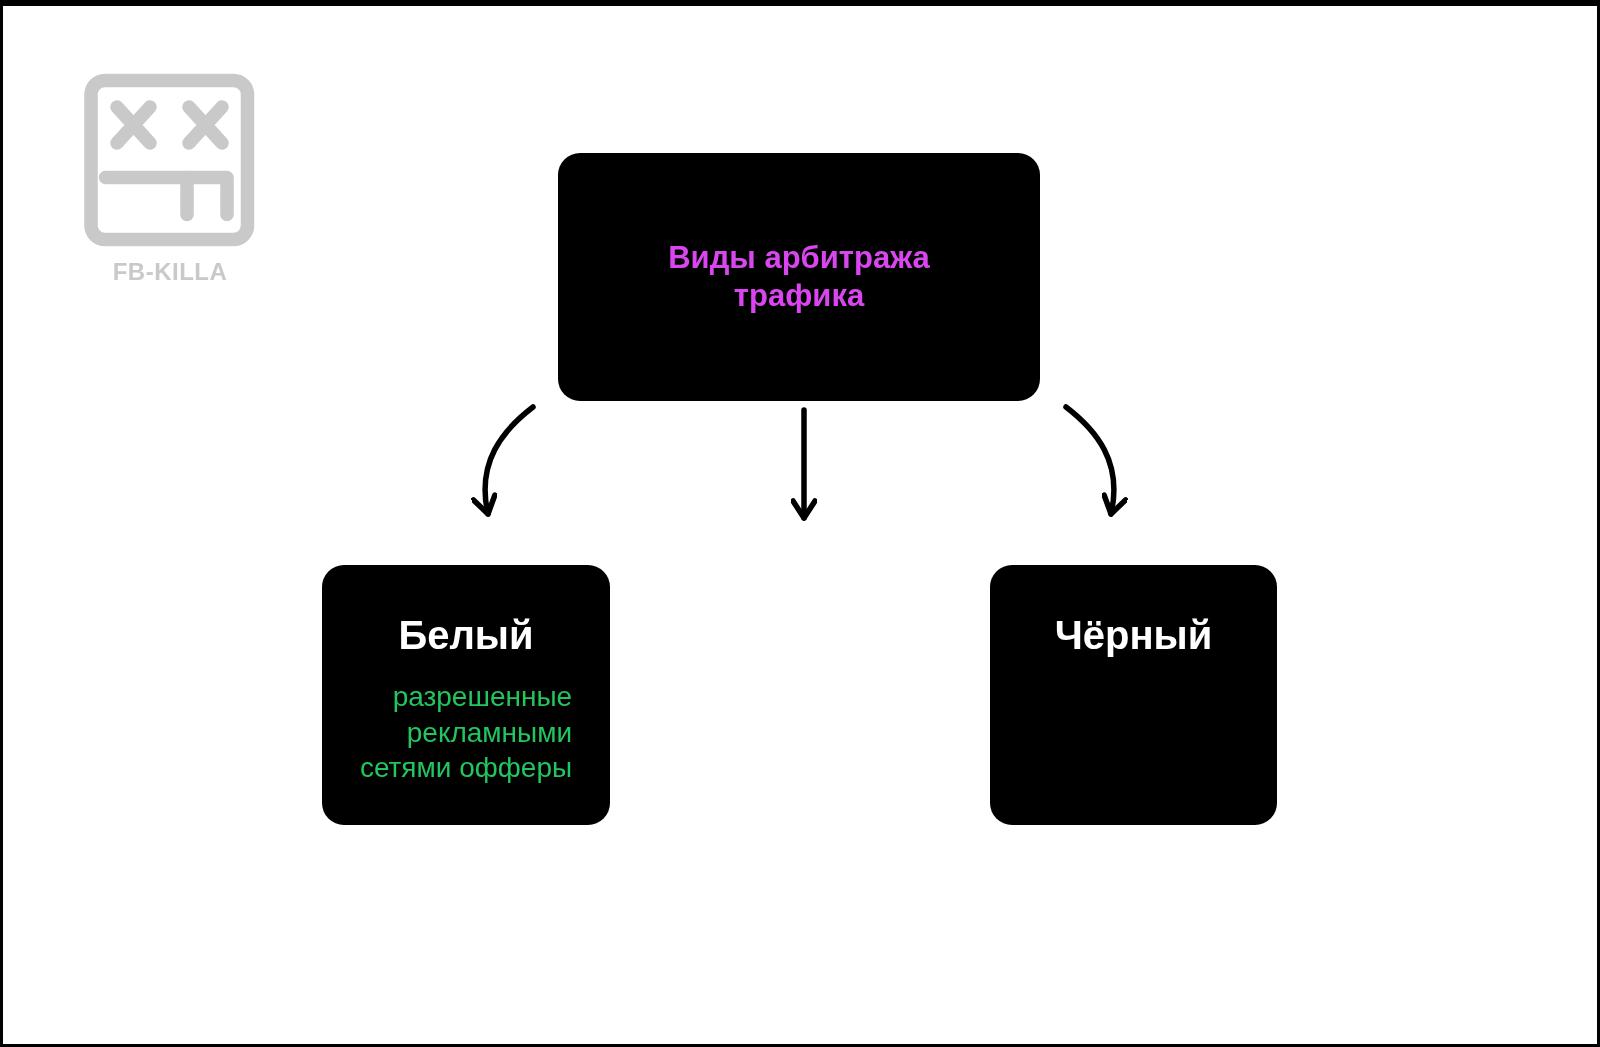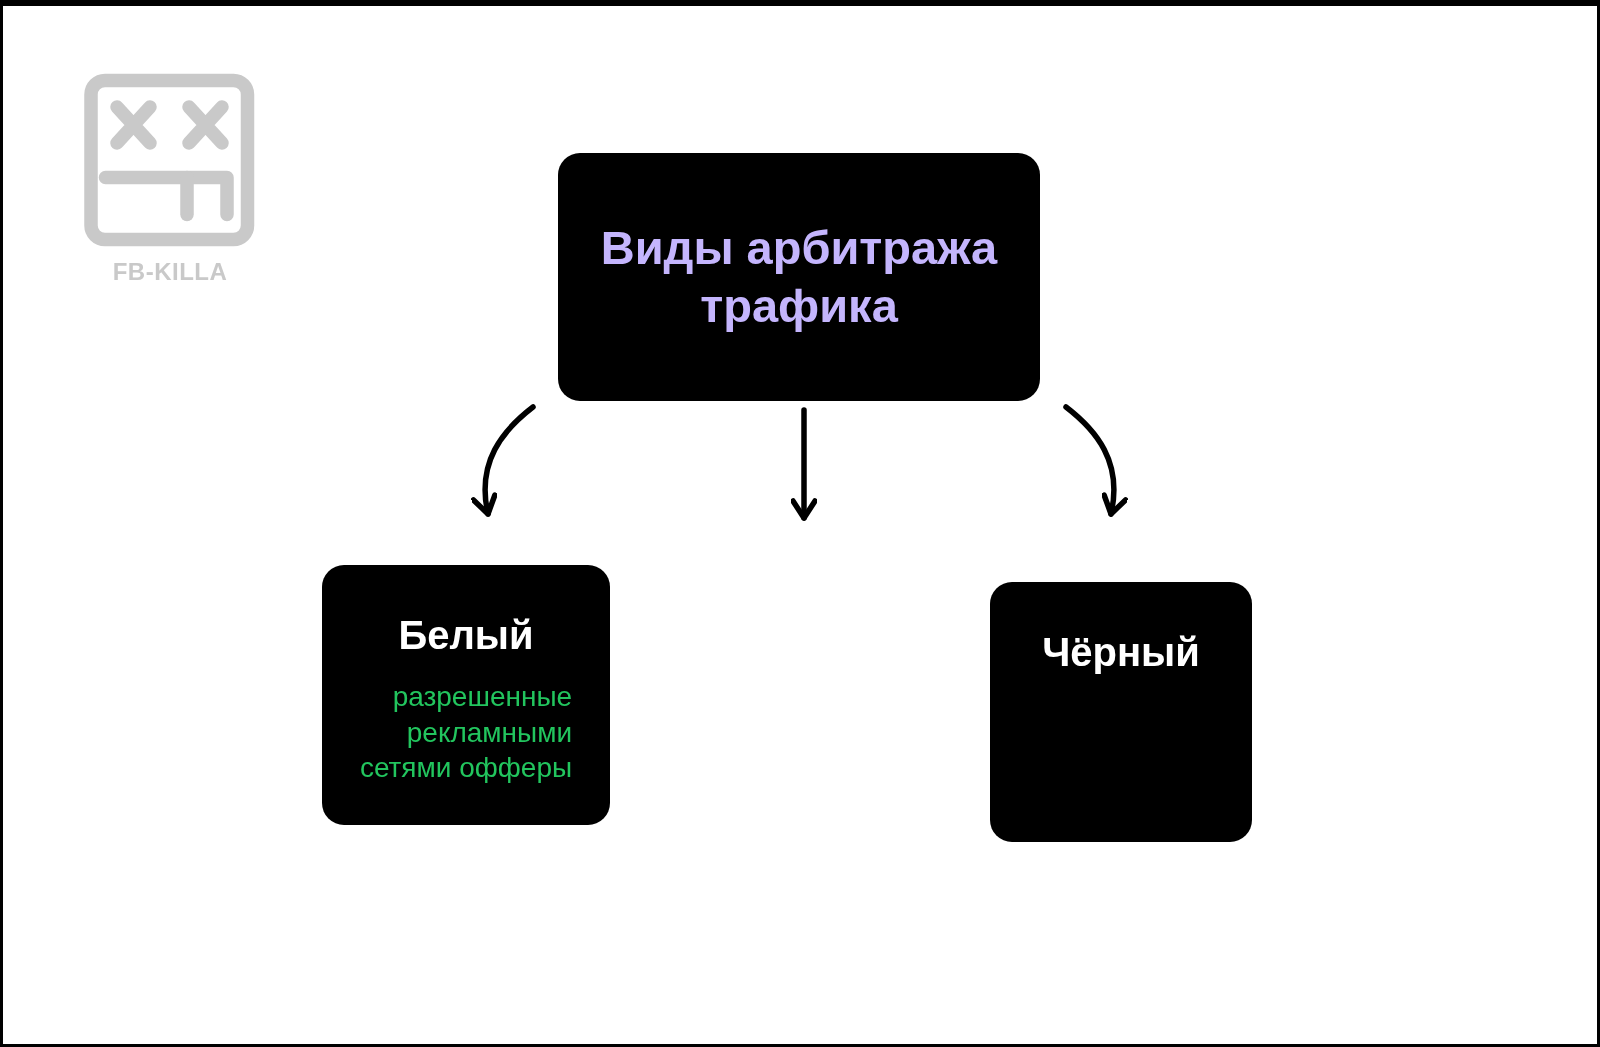--- a/index.html
+++ b/index.html
@@ -50,34 +50,34 @@
     text-align: center;
   }
   .node.root {
     left: 555px;
     top: 147px;
     width: 482px;
     height: 248px;
     justify-content: center;
   }
   .root-label {
-    font-size: 47px;
+    font-size: 31px;
     font-weight: 700;
     line-height: 1.24;
     white-space: pre-line;
-    color: #c4b5fd;
+    color: #d946ef;
   }
   .node.child {
     top: 559px;
     height: 260px;
     padding-top: 46px;
   }
   .node.child.pos-white { left: 319px;  width: 288px; text-align: right; }
   .node.child.pos-gray  { left: 654px;  width: 286px; }
-  .node.child.pos-black { left: 987px;  width: 262px; margin-top: 17px; }
+  .node.child.pos-black { left: 987px;  width: 287px; }
   .child-title {
     font-size: 40px;
     font-weight: 700;
     line-height: 1.2;
     margin: 0 0 20px 0;
     color: #ffffff;
   }
   .child-desc {
     font-size: 28px;
     font-weight: 400;

